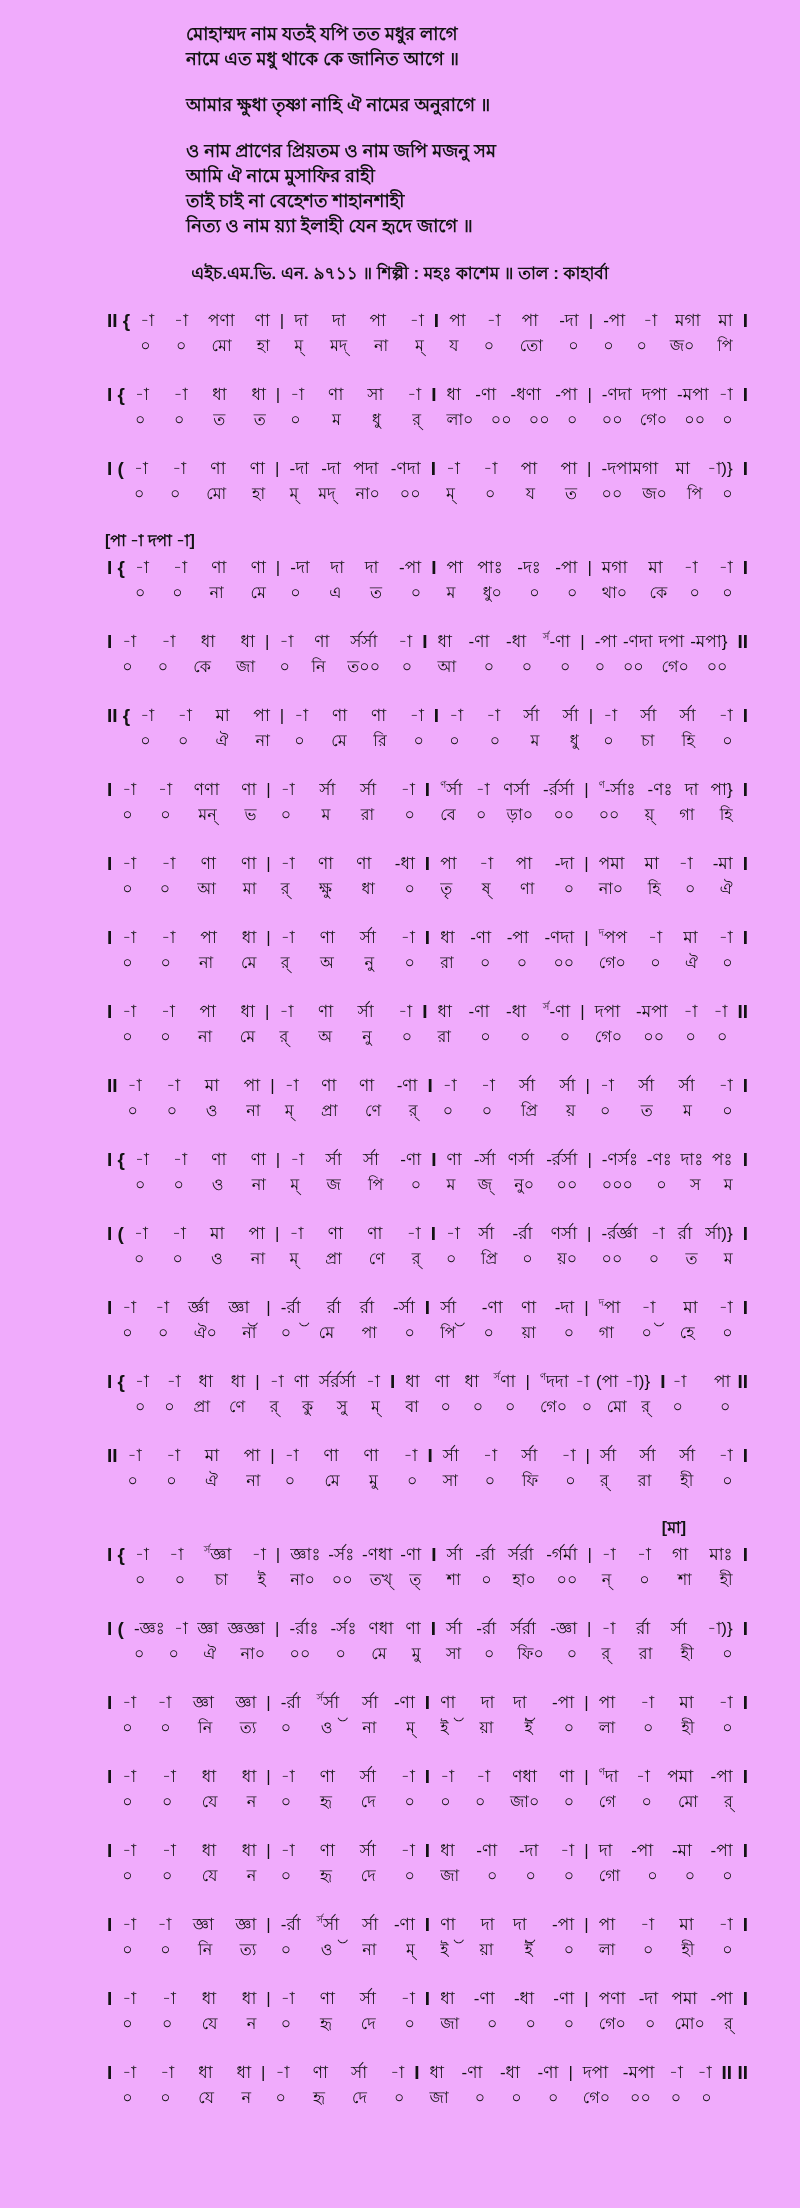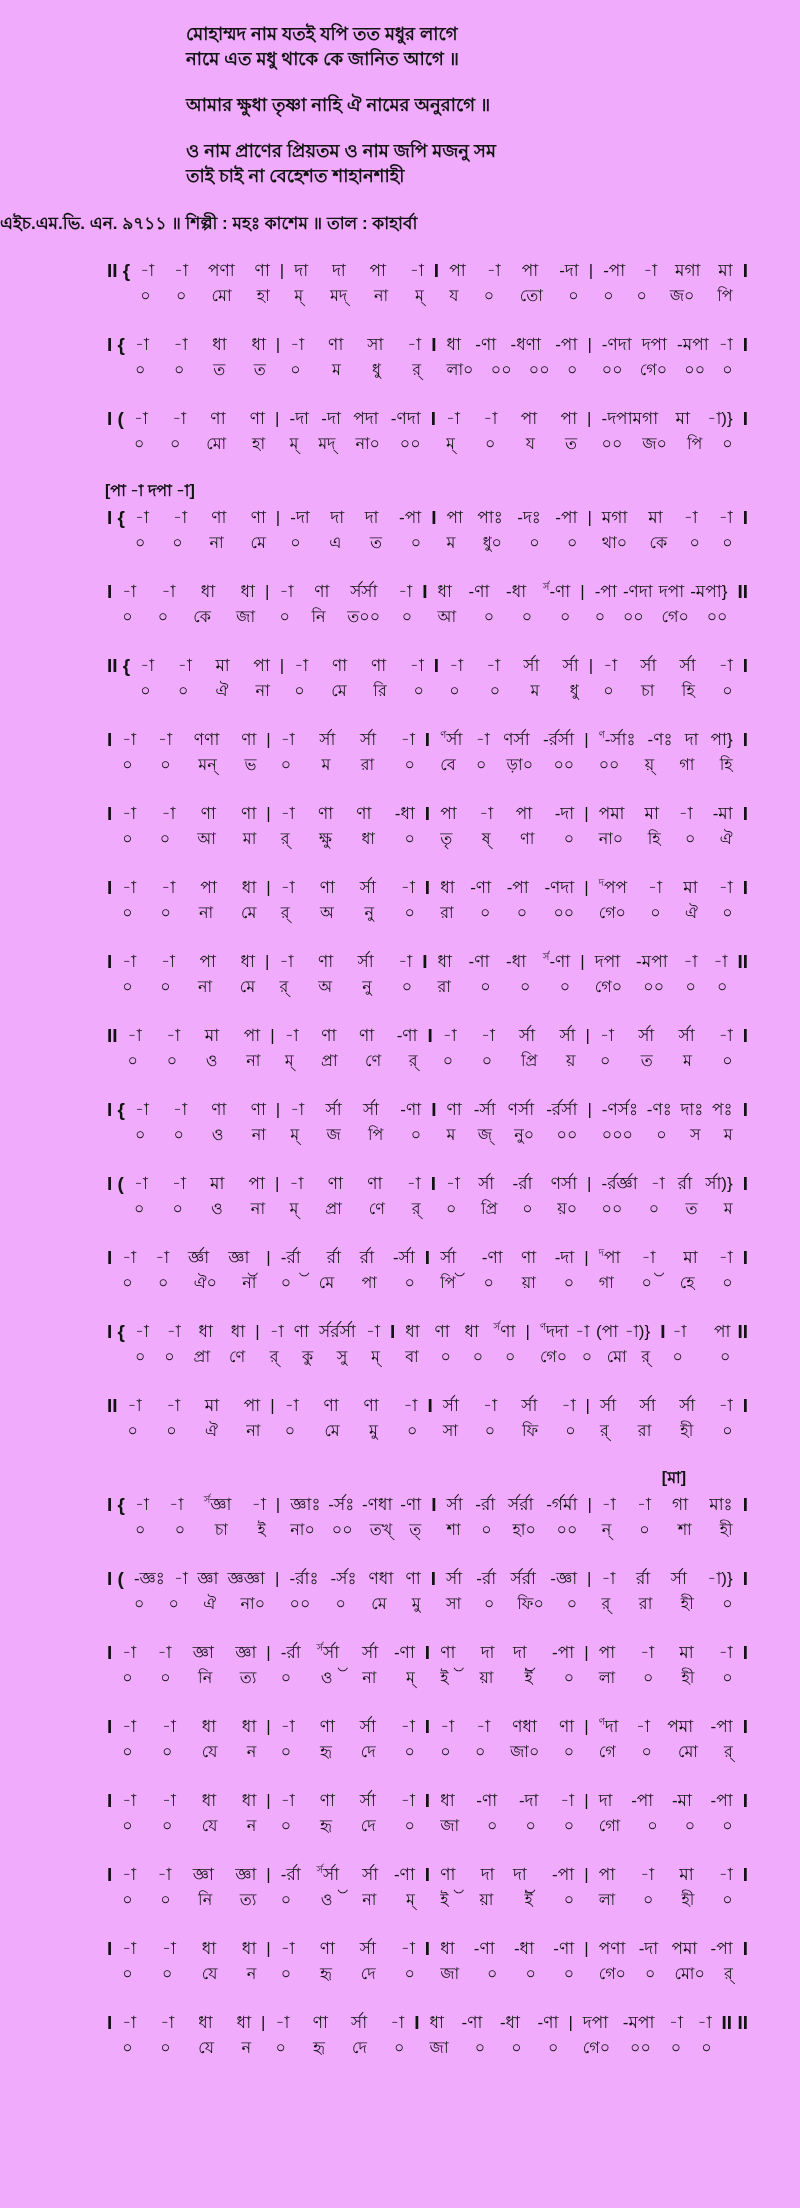--- a/index.html
+++ b/index.html
@@ -1,21 +1,21 @@
 <!DOCTYPE html>
 <html><head>
 <meta charset="utf-8">
 <style>
   html,body{margin:0;padding:0;background:#f2f2f0;}
   .page{width:800px;height:2208px;margin:0 auto;background:#f0abfc;color:#131313;
         font-family:Liberation Sans, sans-serif;box-sizing:border-box;overflow:hidden;
         padding-top:22px;}
   .lyrics-block{margin-left:186px;font-size:18px;line-height:25px;font-weight:bold;}
   .stanza{margin-bottom:21px;}
-  .header-line{font-size:17px;font-weight:bold;margin:16px 0 20px;}
+  .header-line{text-align:center;font-size:17px;font-weight:bold;margin:16px 0 20px;}
   .notation{padding:0 50px 0 62px;margin-left:43px;}
   .annotation{font-size:16px;line-height:22px;margin:0 0 3px;font-weight:bold;}
   .ann-center{text-align:left;}
   .ann-right{text-align:right;padding-right:64px;}
   .notation-line{display:flex;align-items:flex-start;margin-bottom:24px;}
   .bar{white-space:pre;font-weight:bold;font-size:19px;line-height:25px;padding:0 2px;}
   .sep{font-size:17px;line-height:25px;padding:0 2px;}
   .sep-bold{font-weight:bold;font-size:19px;}
   .measure{flex:1 1 0;padding:0 8px;min-width:0;}
   .measure.extra{flex:0 0 58px;padding:0 5px;}
@@ -34,21 +34,23 @@
   <div class="lyrics-block">
     <div class="stanza">
       <div>মোহাম্মদ নাম যতই যপি তত মধুর লাগে</div>
       <div>নামে এত মধু থাকে কে জানিত আগে ॥</div>
     </div>
     <div class="stanza">
       <div>আমার ক্ষুধা তৃষ্ণা নাহি ঐ নামের অনুরাগে ॥</div>
     </div>
     <div class="stanza">
       <div>ও নাম প্রাণের প্রিয়তম ও নাম জপি মজনু সম</div>
+      <div>আমি ঐ নামে মুসাফির রাহী</div>
       <div>তাই চাই না বেহেশত শাহানশাহী</div>
+      <div>নিত্য ও নাম য়্যা ইলাহী যেন হৃদে জাগে ॥</div>
     </div>
   </div>
 
   <div class="header-line">এইচ.এম.ভি. এন. ৯৭১১ ॥ শিল্পী : মহঃ কাশেম ॥ তাল : কাহার্বা</div>
 
   <div class="notation" id="notation">
       <div class="notation-line">
         <span class="bar bar-open">II {</span>
         <div class="measure">
           <div class="m-top">

